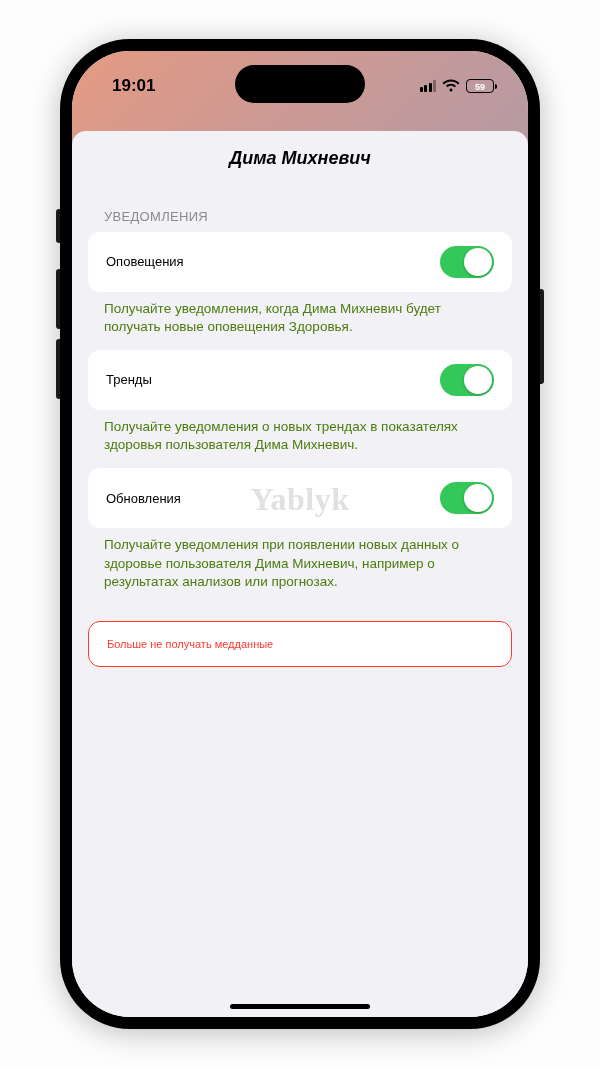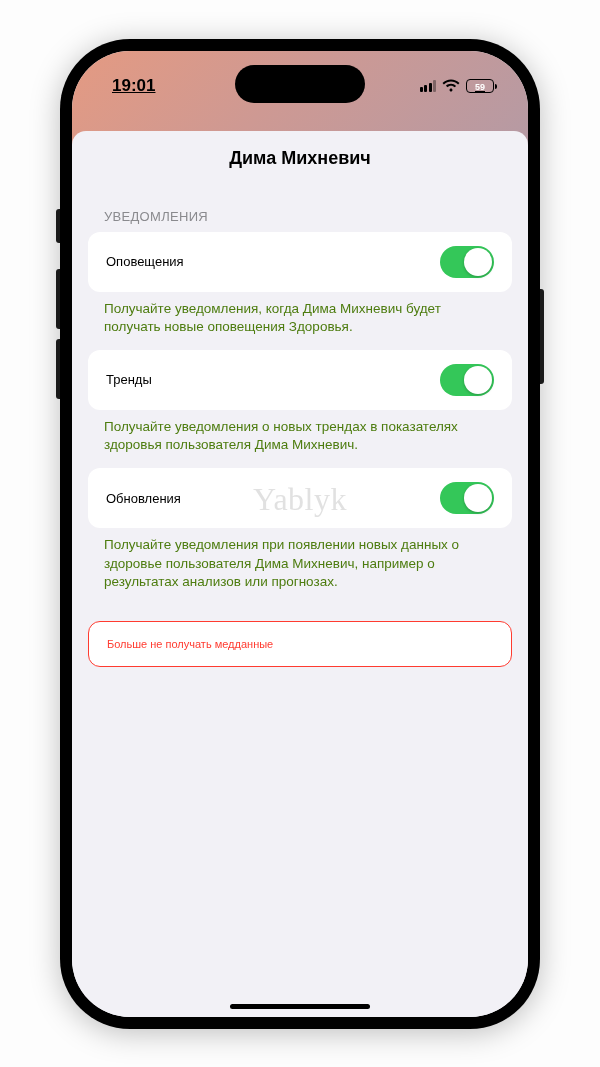--- a/index.html
+++ b/index.html
@@ -58,21 +58,20 @@
     position: absolute;
     top: 20px; left: 0; right: 0;
     height: 30px;
     display: flex;
     justify-content: space-between;
     align-items: center;
     padding: 0 34px 0 40px;
     font-weight: 600;
     font-size: 17px;
     color:#000;
-    text-decoration:underline;
   }
   .status-right { display:flex; align-items:center; gap:6px; }
   .cell-bars { display:flex; align-items:flex-end; gap:1.5px; height:12px;}
   .cell-bars span{ width:3px; background:#000; border-radius:1px;}
   .cell-bars span:nth-child(1){height:5px;}
   .cell-bars span:nth-child(2){height:7px;}
   .cell-bars span:nth-child(3){height:9px;}
   .cell-bars span:nth-child(4){height:12px; background:rgba(0,0,0,0.35);}
   .battery {
     width:28px; height:14px; border:1.5px solid #000; border-radius:4px; position:relative;
@@ -83,21 +82,21 @@
   .sheet {
     position:absolute;
     top: 80px; left:0; right:0; bottom:0;
     background:#f2f1f6;
     border-radius: 14px 14px 0 0;
   }
   .sheet-header{
     height:56px;
     display:flex; align-items:center; justify-content:center;
     position:relative;
-    font-size:18px; font-weight:600;
+    font-size:18px; font-weight:600;font-style:italic;
   }
   .done-btn{
     position:absolute; right:20px; top:0; bottom:0;
     display:flex; align-items:center;
     color:#007aff; font-size:18px; font-weight:600;
   }
   .section-header{
     padding: 22px 32px 8px;
     font-size:13px; color:#8a8a8e; letter-spacing:0.3px;
     text-transform:uppercase;
@@ -120,21 +119,21 @@
     width:28px; height:28px; background:#fff; border-radius:50%;
     box-shadow:0 1px 3px rgba(0,0,0,0.25);
   }
   .danger-row{
     background:#fff; margin:16px 16px 0; border-radius:12px;
     padding:16px 18px; font-size:11px; color:#ff3b30;
     border:1.5px solid #ff3b30;
   }
   .watermark{
     position:absolute; top:430px; left:50%; transform:translateX(-50%);
-    font-size:32px; color:rgba(120,120,120,0.22); font-weight:400;
+    font-size:32px; color:rgba(120,120,120,0.22); font-weight:700;
     letter-spacing:0.5px; pointer-events:none; z-index:60;
     font-family: Georgia, serif;
   }
   .home-indicator{
     position:absolute; bottom:8px; left:50%; transform:translateX(-50%);
     width:140px; height:5px; background:#000; border-radius:3px;
   }
 </style>
 </head>
 <body>

